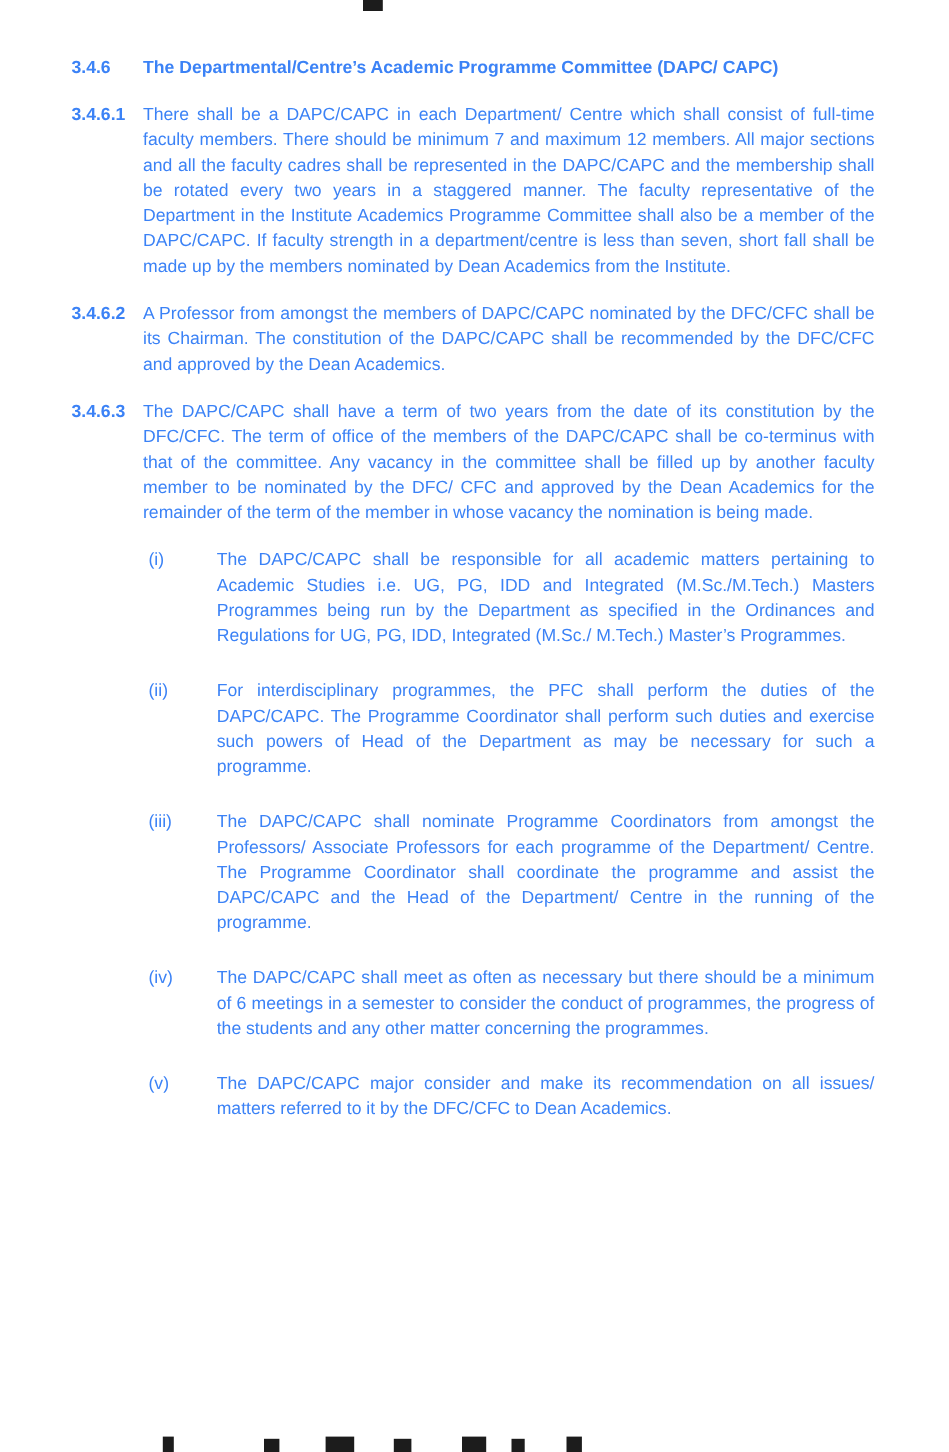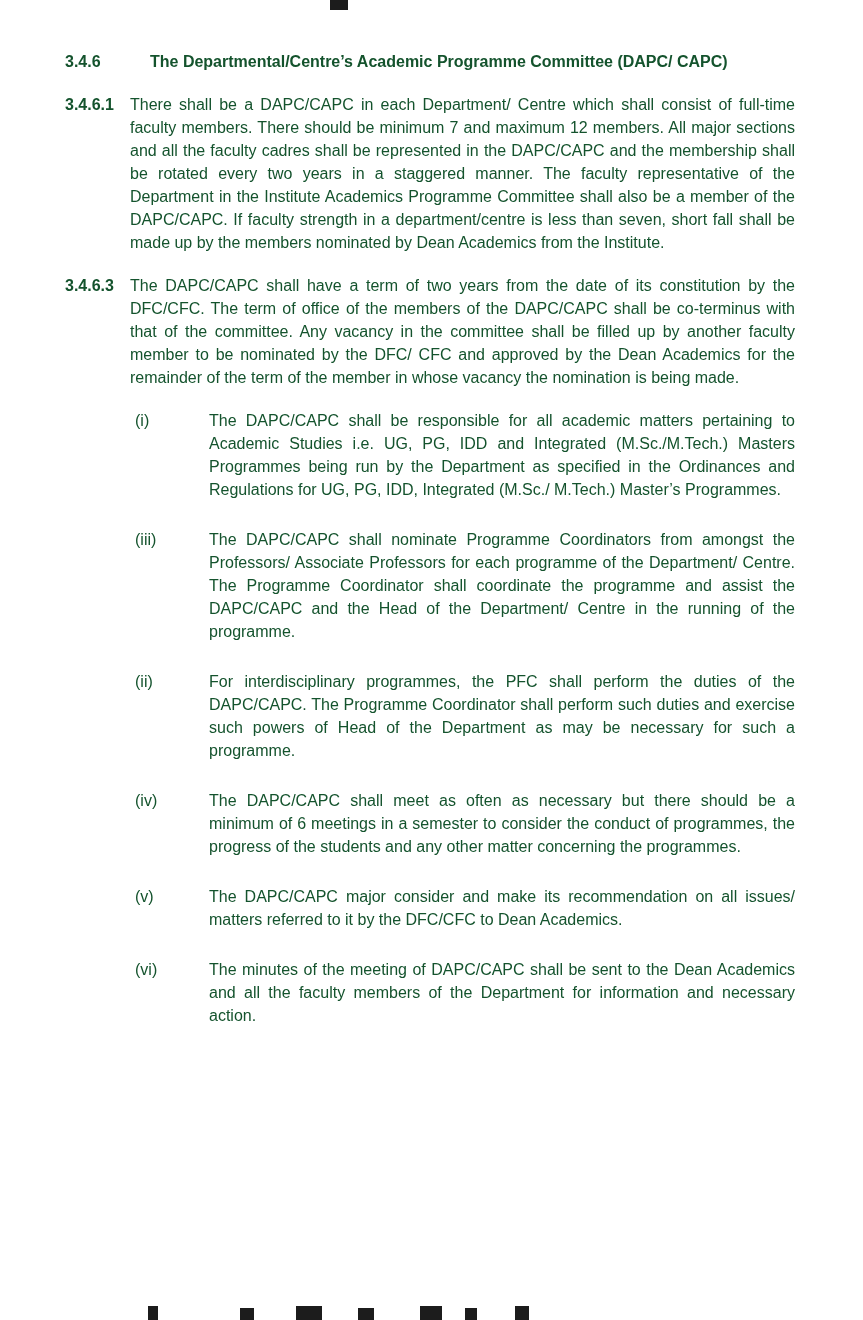--- a/index.html
+++ b/index.html
@@ -11,54 +11,53 @@
     position: relative;
     width: 863px;
     height: 1320px;
     background: #ffffff;
     overflow: hidden;
     box-sizing: border-box;
     padding: 50px 68px 0 65px;
     font-family: "Liberation Sans", "DejaVu Sans", sans-serif;
     font-size: 16px;
     line-height: 23px;
-    color: #14532d;
+    color: #3b82f6;
   }
   .row {
     display: flex;
     align-items: flex-start;
     margin-bottom: 20px;
   }
   .num {
     width: 65px;
     flex-shrink: 0;
     font-weight: bold;
   }
   .body {
     flex: 1;
     text-align: justify;
     text-align-last: left;
   }
-  .bold { font-weight: bold; margin-left: 20px; }
+  .bold { font-weight: bold; }
   .subheading { margin-bottom: 22px; }
   .list-row {
     display: flex;
     align-items: flex-start;
     margin-left: 70px;
     margin-bottom: 27px;
   }
   .marker {
     width: 62px;
     flex-shrink: 0;
   }
   .ltext {
     flex: 1;
     text-align: justify;
     text-align-last: left;
-    margin-left: 12px;
   }
   
   .artifact {
     position: absolute;
     background: #1c1c1c;
   }
   .a-top    { left: 330px; top: 0px;      width: 18px; height: 10px; }
   .a-b1 { left: 148px; top: 1306px; width: 10px; height: 14px; }
   .a-b2 { left: 240px; top: 1308px; width: 14px; height: 12px; }
   .a-b3 { left: 296px; top: 1306px; width: 26px; height: 14px; }
@@ -77,56 +76,56 @@
   <div class="row">
     <span class="num">3.4.6</span>
     <div class="body bold">The Departmental/Centre’s Academic Programme Committee (DAPC/ CAPC)</div>
   </div>
 
   <div class="row">
     <span class="num">3.4.6.1</span>
     <div class="body">There shall be a DAPC/CAPC in each Department/ Centre which shall consist of full-time faculty members. There should be minimum 7 and maximum 12 members. All major sections and all the faculty cadres shall be represented in the DAPC/CAPC and the membership shall be rotated every two years in a staggered manner. The faculty representative of the Department in the Institute Academics Programme Committee shall also be a member of the DAPC/CAPC. If faculty strength in a department/centre is less than seven, short fall shall be made up by the members nominated by Dean Academics from the Institute.</div>
   </div>
 
+  <div class="row">
+    <span class="num">3.4.6.2</span>
+    <div class="body">A Professor from amongst the members of DAPC/CAPC nominated by the DFC/CFC shall be its Chairman. The constitution of the DAPC/CAPC shall be recommended by the DFC/CFC and approved by the Dean Academics.</div>
+  </div>
 
   <div class="row">
     <span class="num">3.4.6.3</span>
     <div class="body">The DAPC/CAPC shall have a term of two years from the date of its constitution by the DFC/CFC. The term of office of the members of the DAPC/CAPC shall be co-terminus with that of the committee. Any vacancy in the committee shall be filled up by another faculty member to be nominated by the DFC/ CFC and approved by the Dean Academics for the remainder of the term of the member in whose vacancy the nomination is being made.</div>
   </div>
 
 
   <div class="list-row">
     <span class="marker">(i)</span>
     <div class="ltext">The DAPC/CAPC shall be responsible for all academic matters pertaining to Academic Studies i.e. UG, PG, IDD and Integrated (M.Sc./M.Tech.) Masters Programmes being run by the Department as specified in the Ordinances and Regulations for UG, PG, IDD, Integrated (M.Sc./ M.Tech.) Master’s Programmes.</div>
   </div>
 
   <div class="list-row">
-    <span class="marker">(iii)</span>
-    <div class="ltext">The DAPC/CAPC shall nominate Programme Coordinators from amongst the Professors/ Associate Professors for each programme of the Department/ Centre. The Programme Coordinator shall coordinate the programme and assist the DAPC/CAPC and the Head of the Department/ Centre in the running of the programme.</div>
+    <span class="marker">(ii)</span>
+    <div class="ltext">For interdisciplinary programmes, the PFC shall perform the duties of the DAPC/CAPC. The Programme Coordinator shall perform such duties and exercise such powers of Head of the Department as may be necessary for such a programme.</div>
   </div>
 
   <div class="list-row">
-    <span class="marker">(ii)</span>
-    <div class="ltext">For interdisciplinary programmes, the PFC shall perform the duties of the DAPC/CAPC. The Programme Coordinator shall perform such duties and exercise such powers of Head of the Department as may be necessary for such a programme.</div>
+    <span class="marker">(iii)</span>
+    <div class="ltext">The DAPC/CAPC shall nominate Programme Coordinators from amongst the Professors/ Associate Professors for each programme of the Department/ Centre. The Programme Coordinator shall coordinate the programme and assist the DAPC/CAPC and the Head of the Department/ Centre in the running of the programme.</div>
   </div>
 
   <div class="list-row">
     <span class="marker">(iv)</span>
     <div class="ltext">The DAPC/CAPC shall meet as often as necessary but there should be a minimum of 6 meetings in a semester to consider the conduct of programmes, the progress of the students and any other matter concerning the programmes.</div>
   </div>
 
   <div class="list-row">
     <span class="marker">(v)</span>
     <div class="ltext">The DAPC/CAPC major consider and make its recommendation on all issues/ matters referred to it by the DFC/CFC to Dean Academics.</div>
   </div>
 
-  <div class="list-row">
-    <span class="marker">(vi)</span>
-    <div class="ltext">The minutes of the meeting of DAPC/CAPC shall be sent to the Dean Academics and all the faculty members of the Department for information and necessary action.</div>
-  </div>
 
   <div class="artifact a-b1"></div>
   <div class="artifact a-b2"></div>
   <div class="artifact a-b3"></div>
   <div class="artifact a-b4"></div>
   <div class="artifact a-b5"></div>
   <div class="artifact a-b6"></div>
   <div class="artifact a-b7"></div>
 
 </div>

